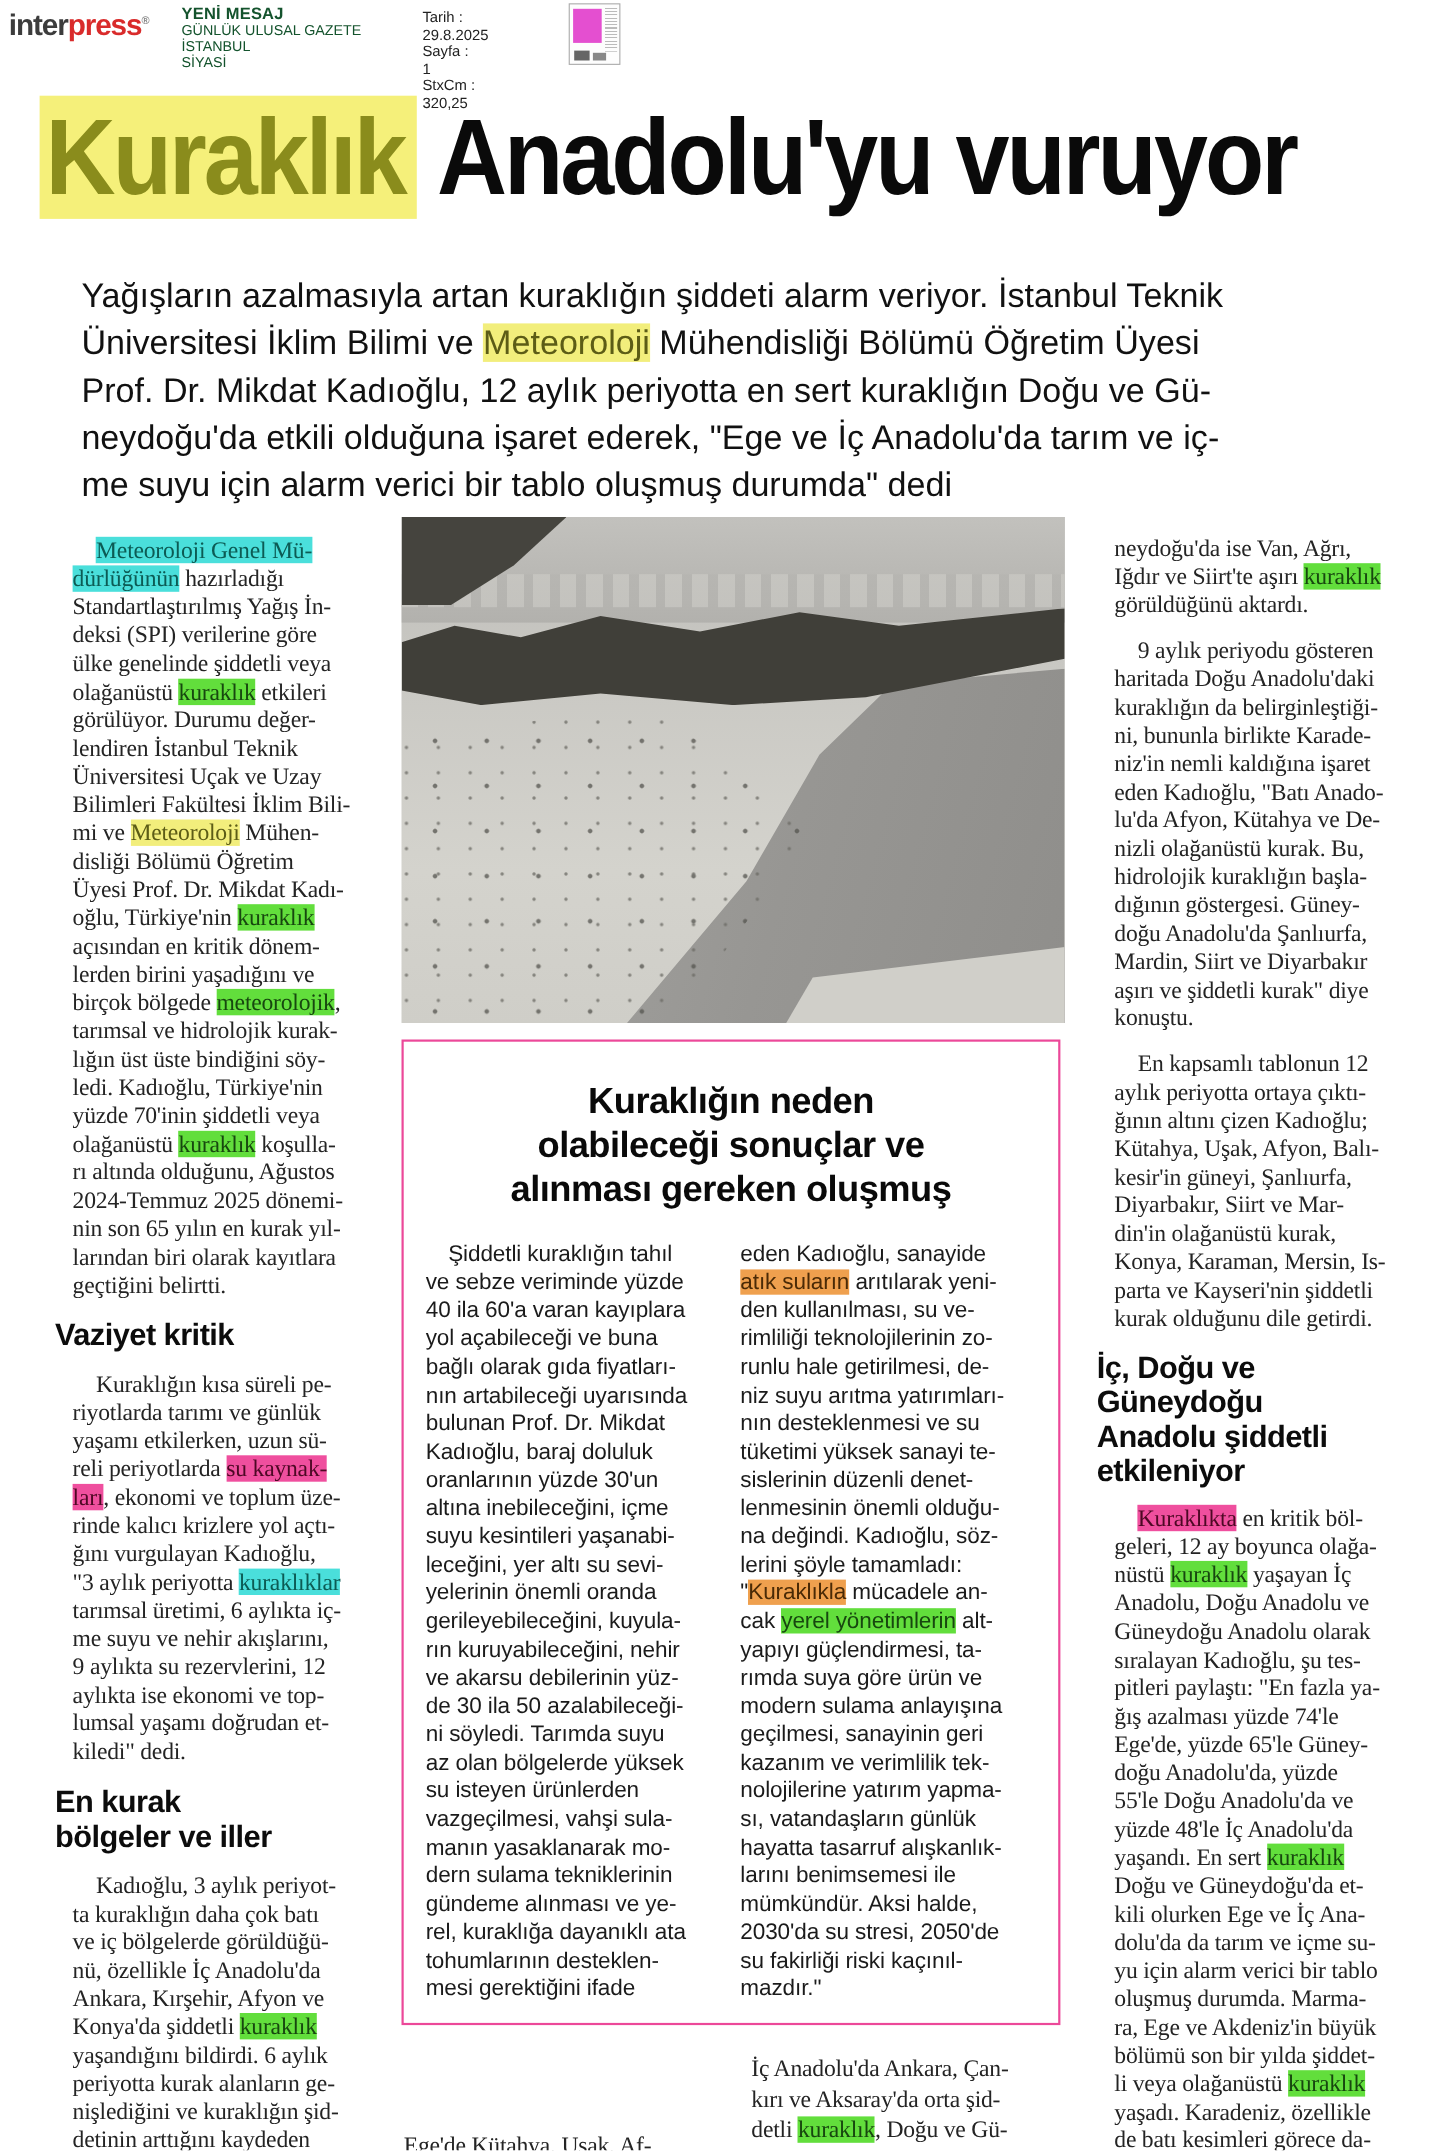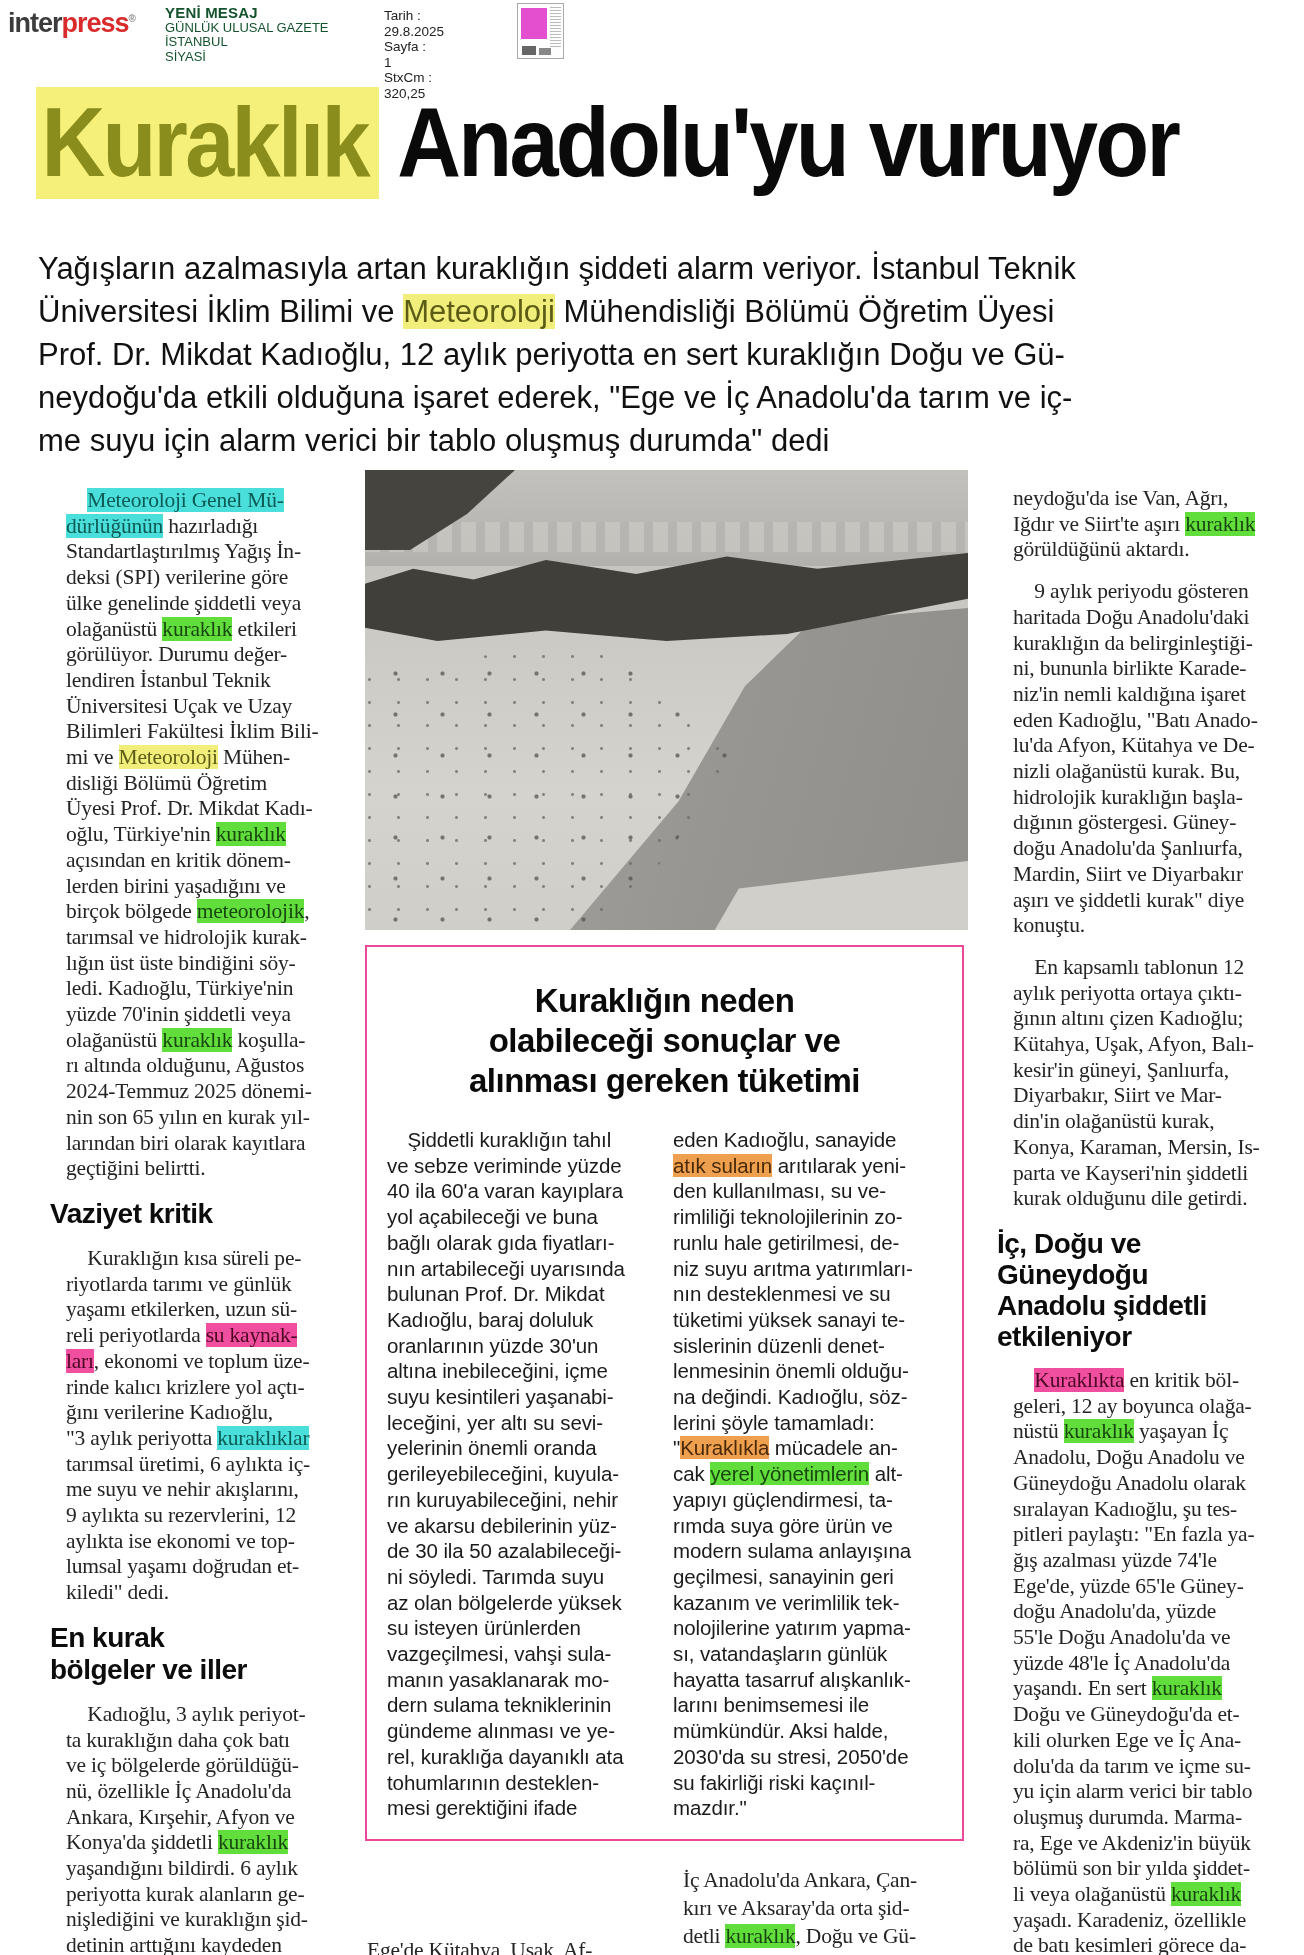--- a/index.html
+++ b/index.html
@@ -23,21 +23,21 @@
   #thumb .b1{position:absolute;left:4px;bottom:3px;width:14px;height:9px;background:#666;}
   #thumb .b2{position:absolute;left:21px;bottom:3px;width:12px;height:7px;background:#888;}
 
   
   #headline{left:36px;top:94px;white-space:nowrap;font-weight:bold;font-size:98px;
             letter-spacing:-3px;line-height:96px;transform:scaleX(.90);transform-origin:left top;color:#0a0a0a;}
   #headline .hh{background:var(--headline_yellow,#f5f07a);color:#8a8c1c;padding:0 12px 2px 6px;}
 
   
   #lede{left:38px;top:247px;width:1240px;font-size:31px;line-height:43px;color:#111;}
-  #lede .ln{white-space:nowrap;}
+  #lede .ln{white-space:nowrap;margin-left:36px;}
 
   
   .serifcol{font-family:"Liberation Serif","DejaVu Serif",serif;font-size:21.5px;
             line-height:25.7px;letter-spacing:-.2px;color:#242424;}
   .sanscol{font-size:20.5px;line-height:25.7px;letter-spacing:-.1px;color:#1b1b1b;}
   .ln{white-space:nowrap;}
   .para{margin:16px;}
   .sub{font-family:"Liberation Sans",sans-serif;font-weight:bold;font-size:28px;
        line-height:31px;letter-spacing:-.5px;color:#0c0c0c;}
   #leftcol{left:50px;top:472px;width:292px;}
@@ -172,21 +172,21 @@
     <div class="sub">
         <div class="ln"><span>Vaziyet kritik</span></div>
       </div>
     <div class="para">
         <div class="ln"><span> Kuraklığın kısa süreli pe-</span></div>
         <div class="ln"><span>riyotlarda tarımı ve günlük</span></div>
         <div class="ln"><span>yaşamı etkilerken, uzun sü-</span></div>
         <div class="ln"><span>reli periyotlarda </span><span class="hp">su kaynak-</span></div>
         <div class="ln"><span class="hp">ları</span><span>, ekonomi ve toplum üze-</span></div>
         <div class="ln"><span>rinde kalıcı krizlere yol açtı-</span></div>
-        <div class="ln"><span>ğını verilerine Kadıoğlu,</span></div>
+        <div class="ln"><span>ğını vurgulayan Kadıoğlu,</span></div>
         <div class="ln"><span>"3 aylık periyotta </span><span class="hc">kuraklıklar</span></div>
         <div class="ln"><span>tarımsal üretimi, 6 aylıkta iç-</span></div>
         <div class="ln"><span>me suyu ve nehir akışlarını,</span></div>
         <div class="ln"><span>9 aylıkta su rezervlerini, 12</span></div>
         <div class="ln"><span>aylıkta ise ekonomi ve top-</span></div>
         <div class="ln"><span>lumsal yaşamı doğrudan et-</span></div>
         <div class="ln"><span>kiledi" dedi.</span></div>
       </div>
     <div class="sub">
         <div class="ln"><span>En kurak</span></div>
@@ -214,21 +214,21 @@
     <div class="ph-beach"></div>
     <div class="ph-treeband"></div>
     <div class="ph-trees-tl"></div>
     <div class="ph-dots"></div>
   </div>
 
   <div class="abs" id="box">
     <div id="boxhead">
         <div class="ln"><span>Kuraklığın neden</span></div>
         <div class="ln"><span>olabileceği sonuçlar ve</span></div>
-        <div class="ln"><span>alınması gereken tüketimi</span></div>
+        <div class="ln"><span>alınması gereken oluşmuş</span></div>
       </div>
     <div id="boxcols">
       <div class="col sanscol">
           <div class="ln"><span> Şiddetli kuraklığın tahıl</span></div>
           <div class="ln"><span>ve sebze veriminde yüzde</span></div>
           <div class="ln"><span>40 ila 60'a varan kayıplara</span></div>
           <div class="ln"><span>yol açabileceği ve buna</span></div>
           <div class="ln"><span>bağlı olarak gıda fiyatları-</span></div>
           <div class="ln"><span>nın artabileceği uyarısında</span></div>
           <div class="ln"><span>bulunan Prof. Dr. Mikdat</span></div>

